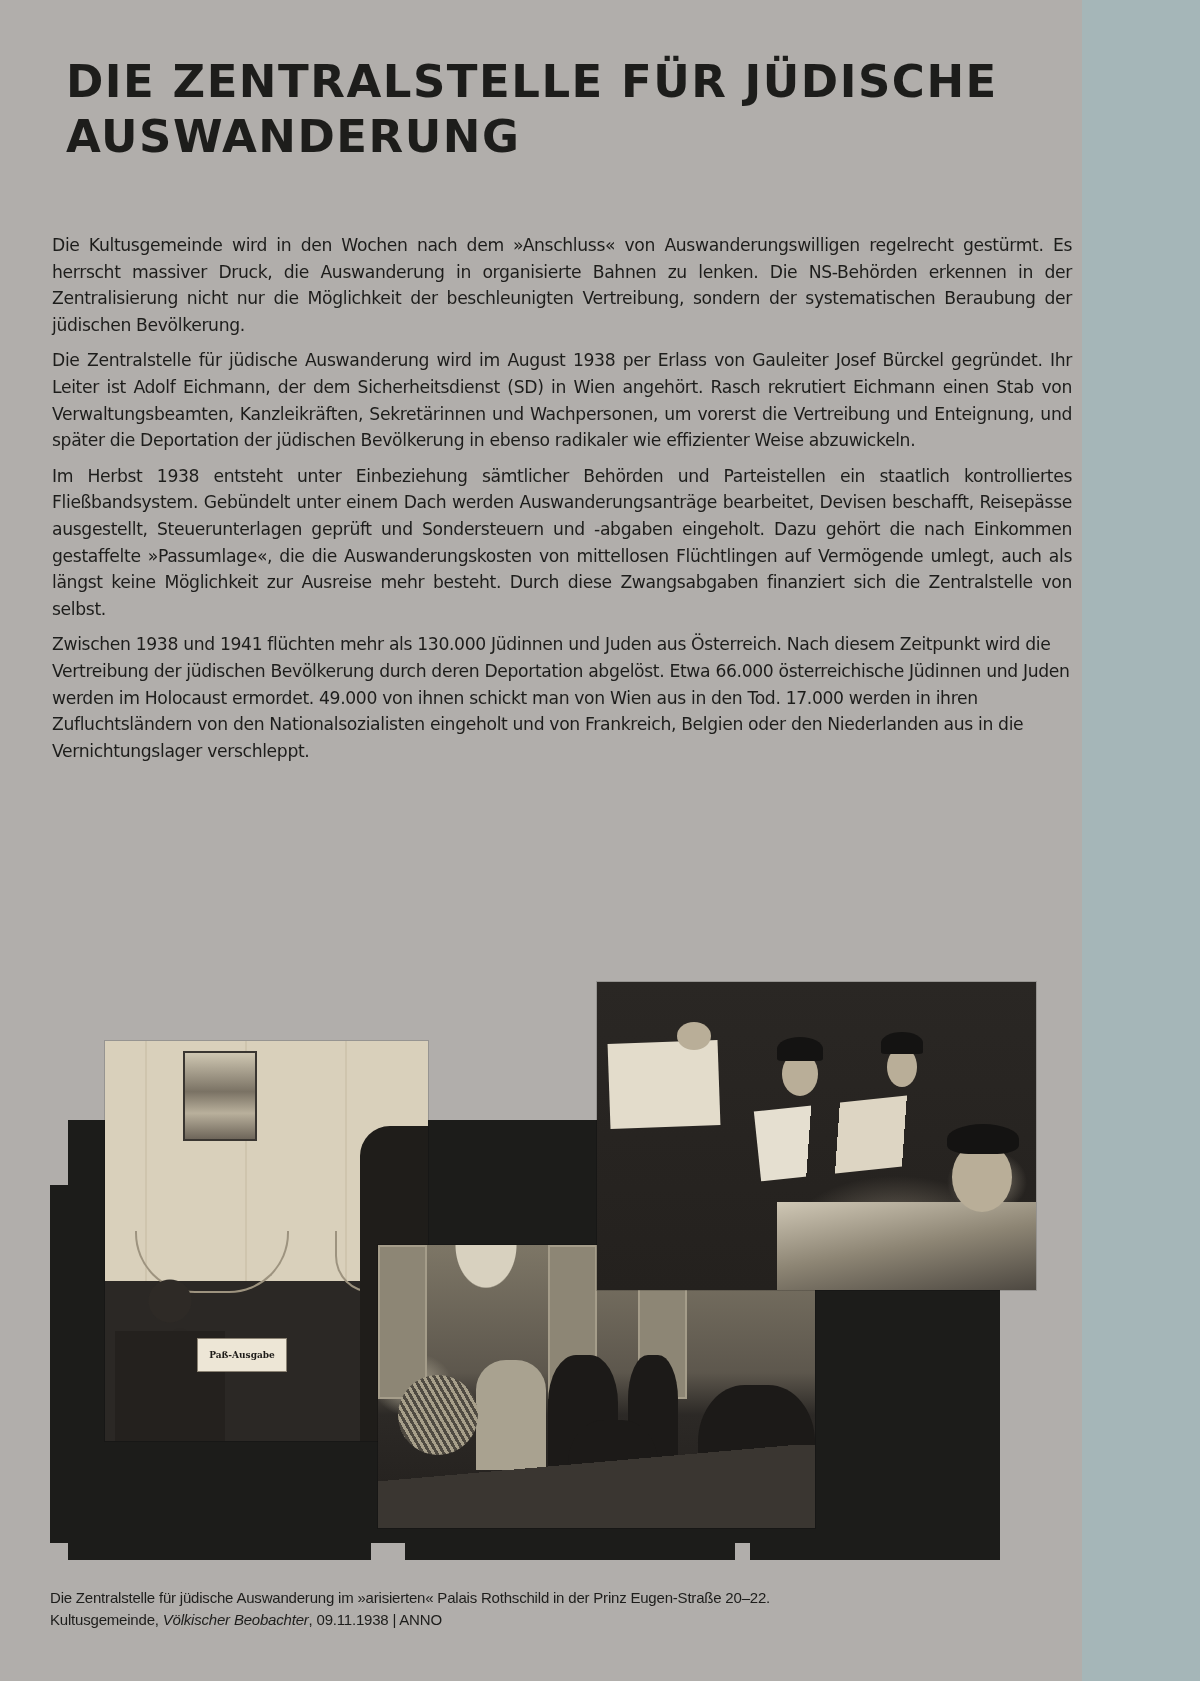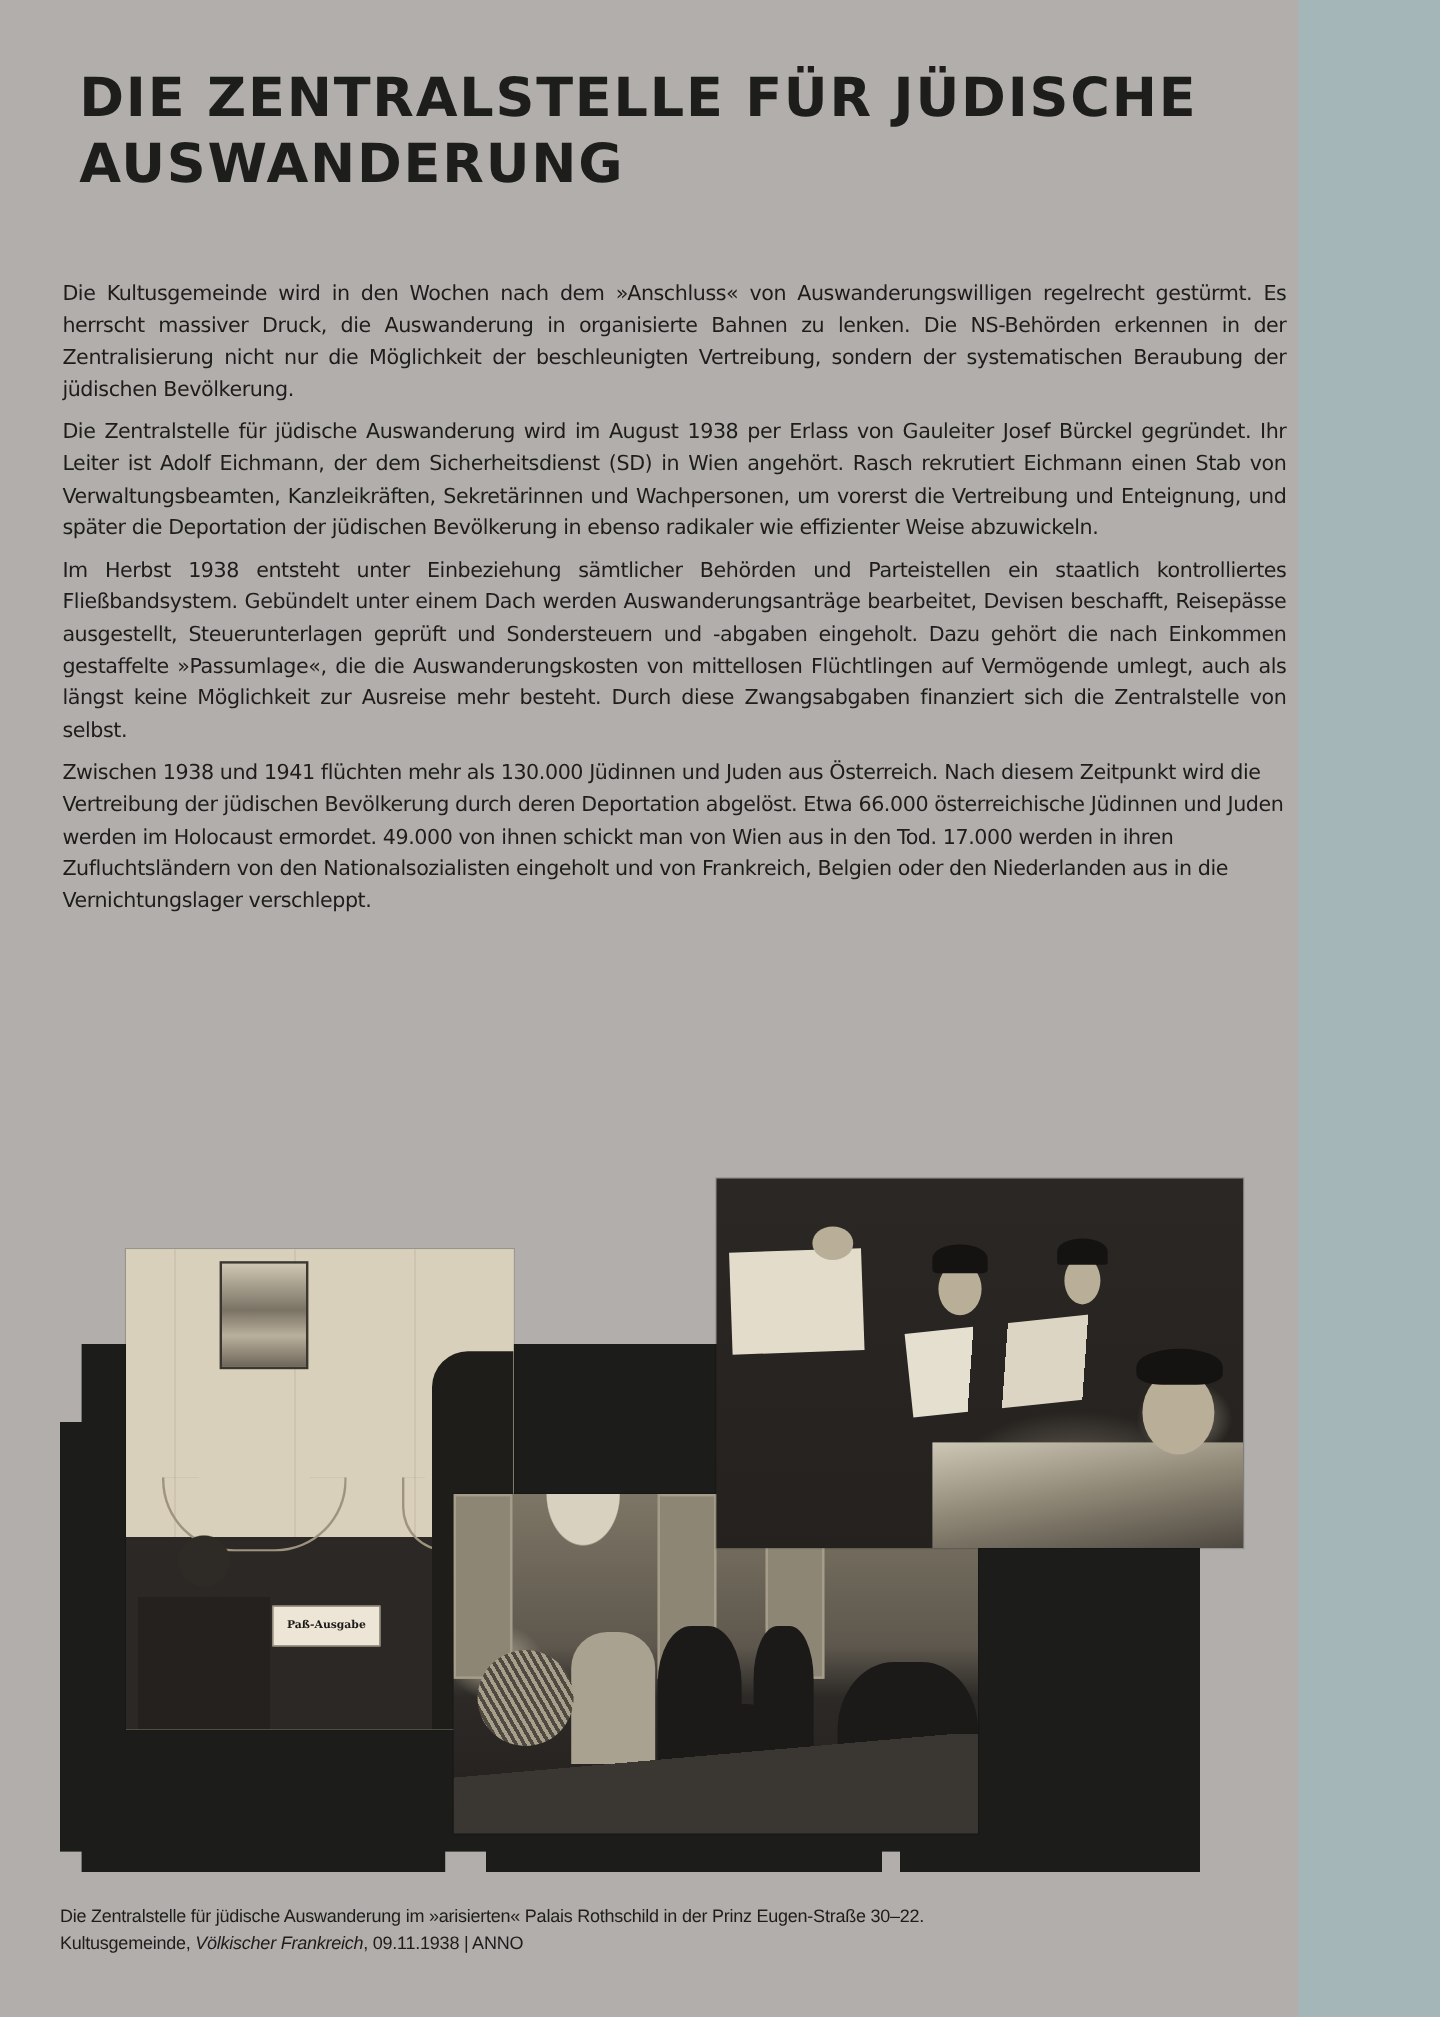--- a/index.html
+++ b/index.html
@@ -40,21 +40,21 @@
   }
   .photo-1 .portrait { position: absolute; left: 78px; top: 10px; width: 70px; height: 86px; background: linear-gradient(180deg,#cfc7b2 0%, #7a7264 45%, #b9b09c 70%, #6e665a 100%); border: 2px solid #3a3631; }
   .photo-1 .ornament { position: absolute; left: 30px; top: 190px; width: 150px; height: 60px; border: 2px solid #9d937f; border-radius: 0 0 60px 60px; border-top: none; }
   .photo-1 .ornament2 { position: absolute; left: 230px; top: 190px; width: 70px; height: 60px; border: 2px solid #9d937f; border-radius: 0 0 40px 40px; border-top: none; }
   .photo-1 .man-seated { position: absolute; left: 10px; top: 230px; width: 110px; height: 170px; background: radial-gradient(circle 22px at 55px 30px, #2e2a26 95%, transparent 100%), linear-gradient(180deg, transparent 0 60px, #24211e 60px); border-radius: 40px 40px 0 0; }
   .photo-1 .man-standing { position: absolute; left: 255px; top: 85px; width: 68px; height: 315px; background: #1f1d1a; border-radius: 30px 0 0 0; }
   .photo-1 .sign {
     position: absolute; left: 92px; top: 297px; width: 88px; height: 32px;
     background: #ede6d6; border: 1px solid #8a8273;
     font-family: "DejaVu Serif", serif; font-size: 9px; font-weight: bold;
-    display: flex; align-items: center; justify-content: center; color: #1d1b18; margin-left: 30px;
+    display: flex; align-items: center; justify-content: center; color: #1d1b18;
   }
   .photo-2 {
     left: 597px; top: 982px; width: 439px; height: 308px;
     background:
       radial-gradient(ellipse 150px 80px at 300px 250px, #6f675b 0%, transparent 70%),
       radial-gradient(ellipse 50px 40px at 390px 200px, #8c8476 0%, transparent 80%),
       linear-gradient(180deg, #2a2724 0%, #24211e 100%);
   }
   .photo-2 .paper { position: absolute; left: 12px; top: 60px; width: 110px; height: 85px; background: #e3dccb; transform: rotate(-2deg); }
   .photo-2 .face { position: absolute; border-radius: 50%; background: #b9ae98; }
@@ -135,15 +135,15 @@
   <div class="face" style="left:290px; top:65px; width:30px; height:40px;"></div>
   <div class="hat" style="left:284px; top:50px; width:42px; height:22px;"></div>
   <div class="face" style="left:80px; top:40px; width:34px; height:28px;"></div>
   <div class="papers"></div>
   <div class="desk"></div>
   <div class="face" style="left:355px; top:160px; width:60px; height:70px;"></div>
   <div class="hat" style="left:350px; top:142px; width:72px; height:30px; border-radius:50% 50% 30% 30%;"></div>
 </div>
 
 <div class="caption">
-  <div>Die Zentralstelle für jüdische Auswanderung im »arisierten« Palais Rothschild in der Prinz Eugen-Straße 30–22.</div>
-  <div><span>Kultusgemeinde, </span><em>Völkischer Frankreich</em><span>, 09.11.1938 | ANNO</span></div>
+  <div>Die Zentralstelle für jüdische Auswanderung im »arisierten« Palais Rothschild in der Prinz Eugen-Straße 20–22.</div>
+  <div><span>Kultusgemeinde, </span><em>Völkischer Beobachter</em><span>, 09.11.1938 | ANNO</span></div>
 </div>
 
 </body></html>

